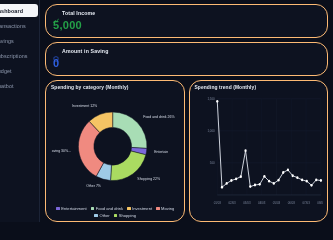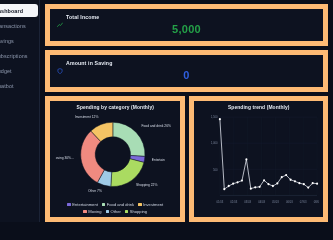--- a/index.html
+++ b/index.html
@@ -41,23 +41,22 @@
   
   .main {
     flex: 1; height: 222px;
     padding: 4px 5px 0 5px;
     display: flex; flex-direction: column;
     gap: 4px;
     overflow: hidden;
   }
   .card {
     background: #0d1220;
-    border: 5px solid #fdba74;
-    border-radius: 0;
-    text-align: center;
+    border: 1px solid #fdba74;
+    border-radius: 12px;
   }
   .stat-card { padding: 5px 7px 6px 7px; }
   .stat-head { display: flex; align-items: center; gap: 3px; }
   .stat-ico { width: 6px; height: 6px; display: block; }
   .stat-label { font-size: 5.2px; color: #e7ecf4; font-weight: bold; letter-spacing: .15px; }
   .stat-value { font-size: 11px; font-weight: bold; margin-top: 3px; letter-spacing: .3px; }
   .v-green { color: #24a148; }
   .v-blue  { color: #2f5fe0; }
 
   .charts-row { display: flex; gap: 4px; flex: 1; min-height: 0; }

